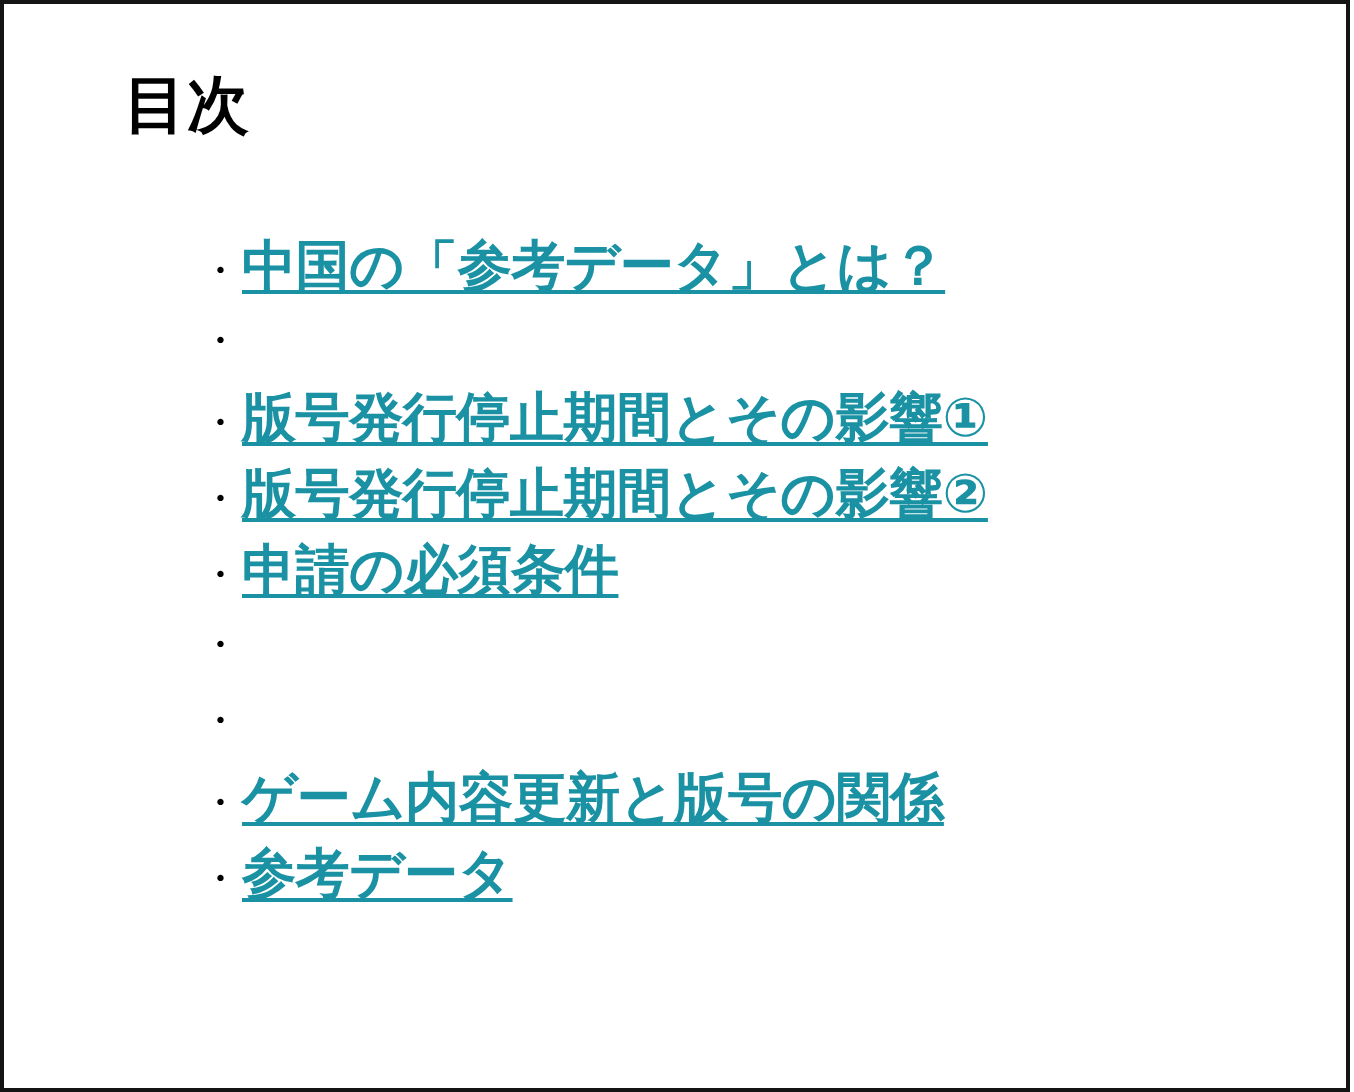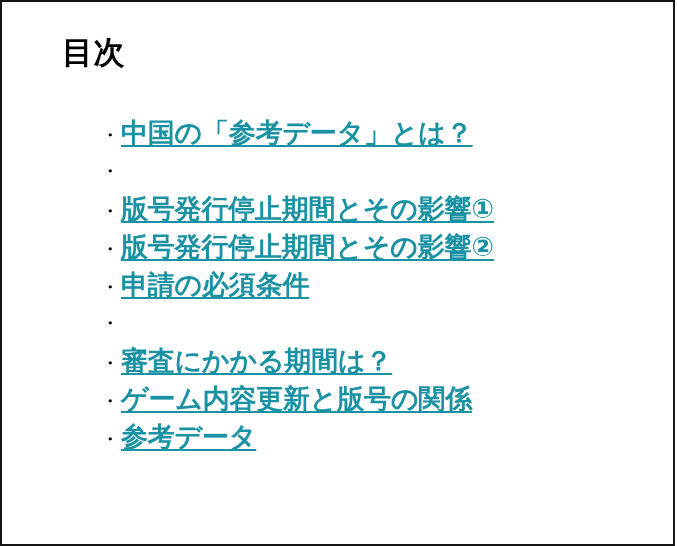--- a/index.html
+++ b/index.html
@@ -107,21 +107,20 @@
       <span class="toc-bullet">・</span>
       <a class="toc-link" href="#">申請の必須条件</a>
     </li>
 
     <li class="toc-item">
       <span class="toc-bullet">・</span>
     </li>
 
     <li class="toc-item">
       <span class="toc-bullet">・</span>
-      <a class="toc-link" href="#">審査にかかる期間は？</a>
     </li>
 
     <li class="toc-item">
       <span class="toc-bullet">・</span>
       <a class="toc-link" href="#">ゲーム内容更新と版号の関係</a>
     </li>
 
     <li class="toc-item">
       <span class="toc-bullet">・</span>
       <a class="toc-link" href="#">参考データ</a>

